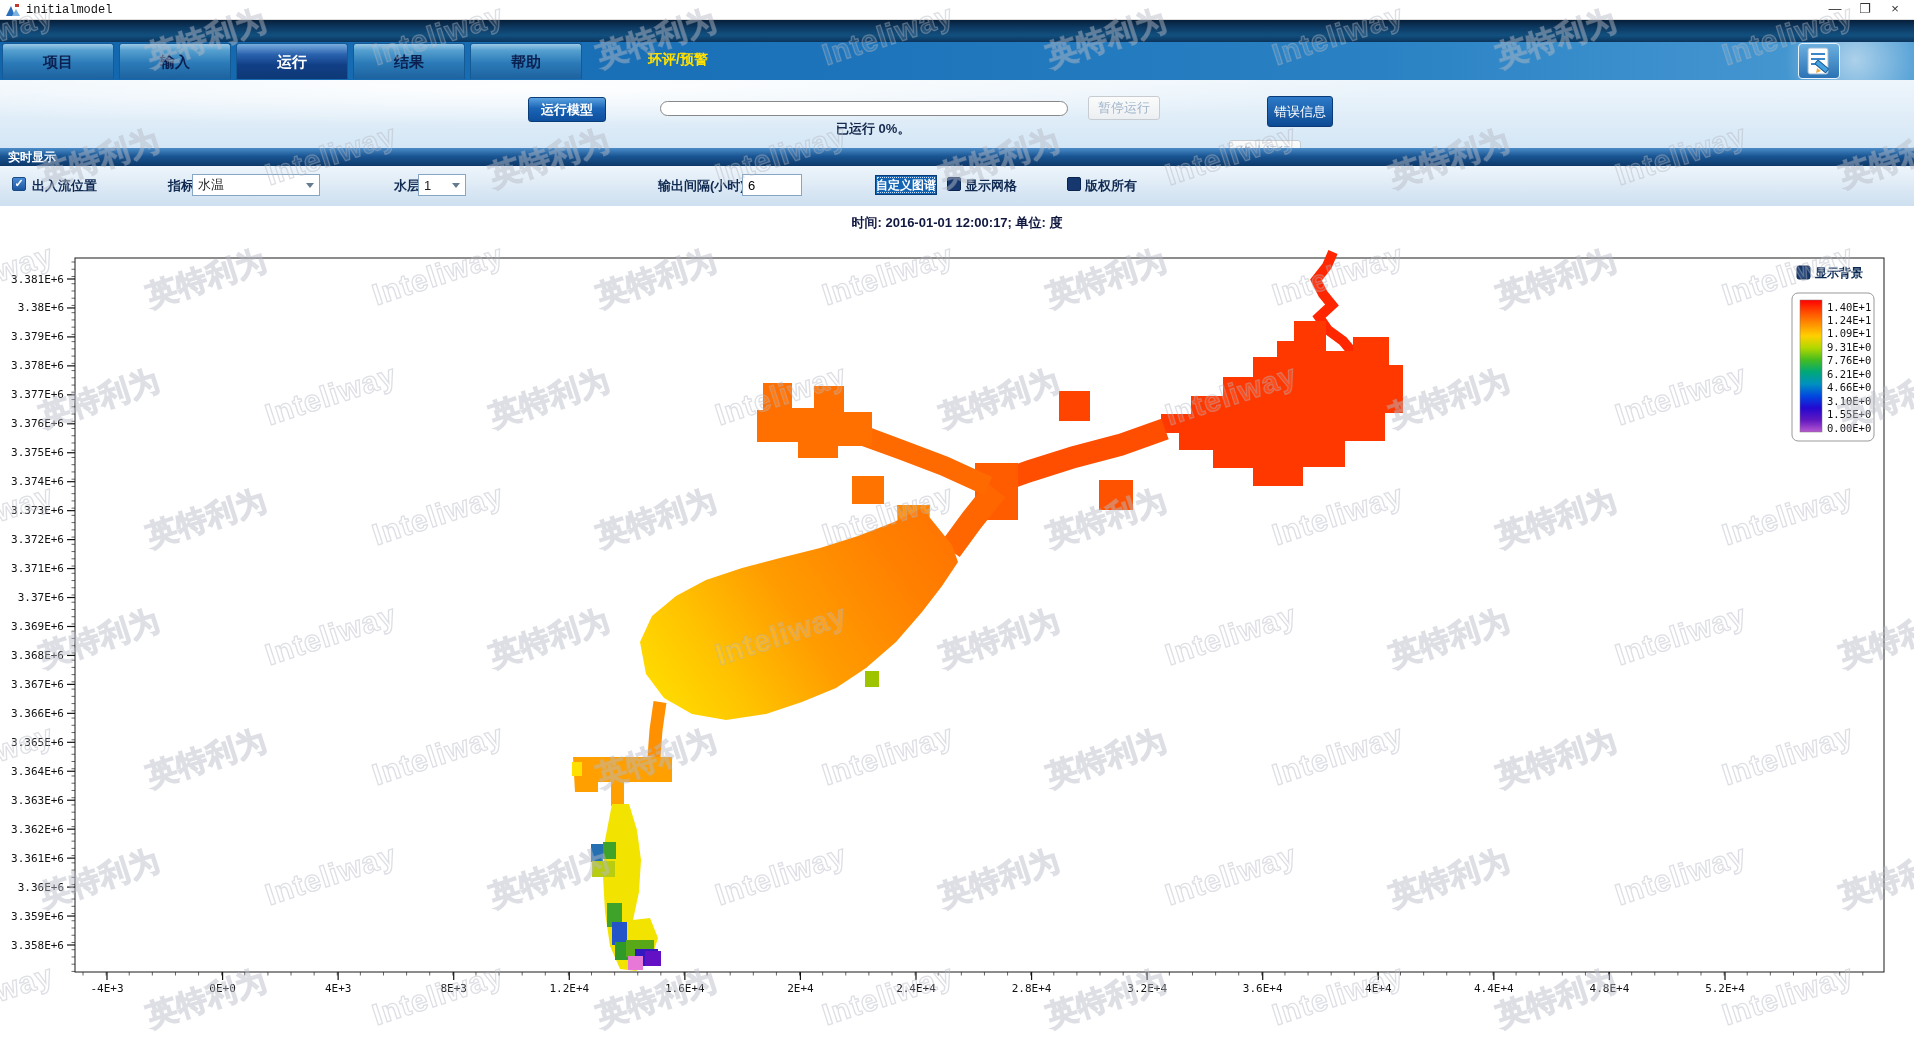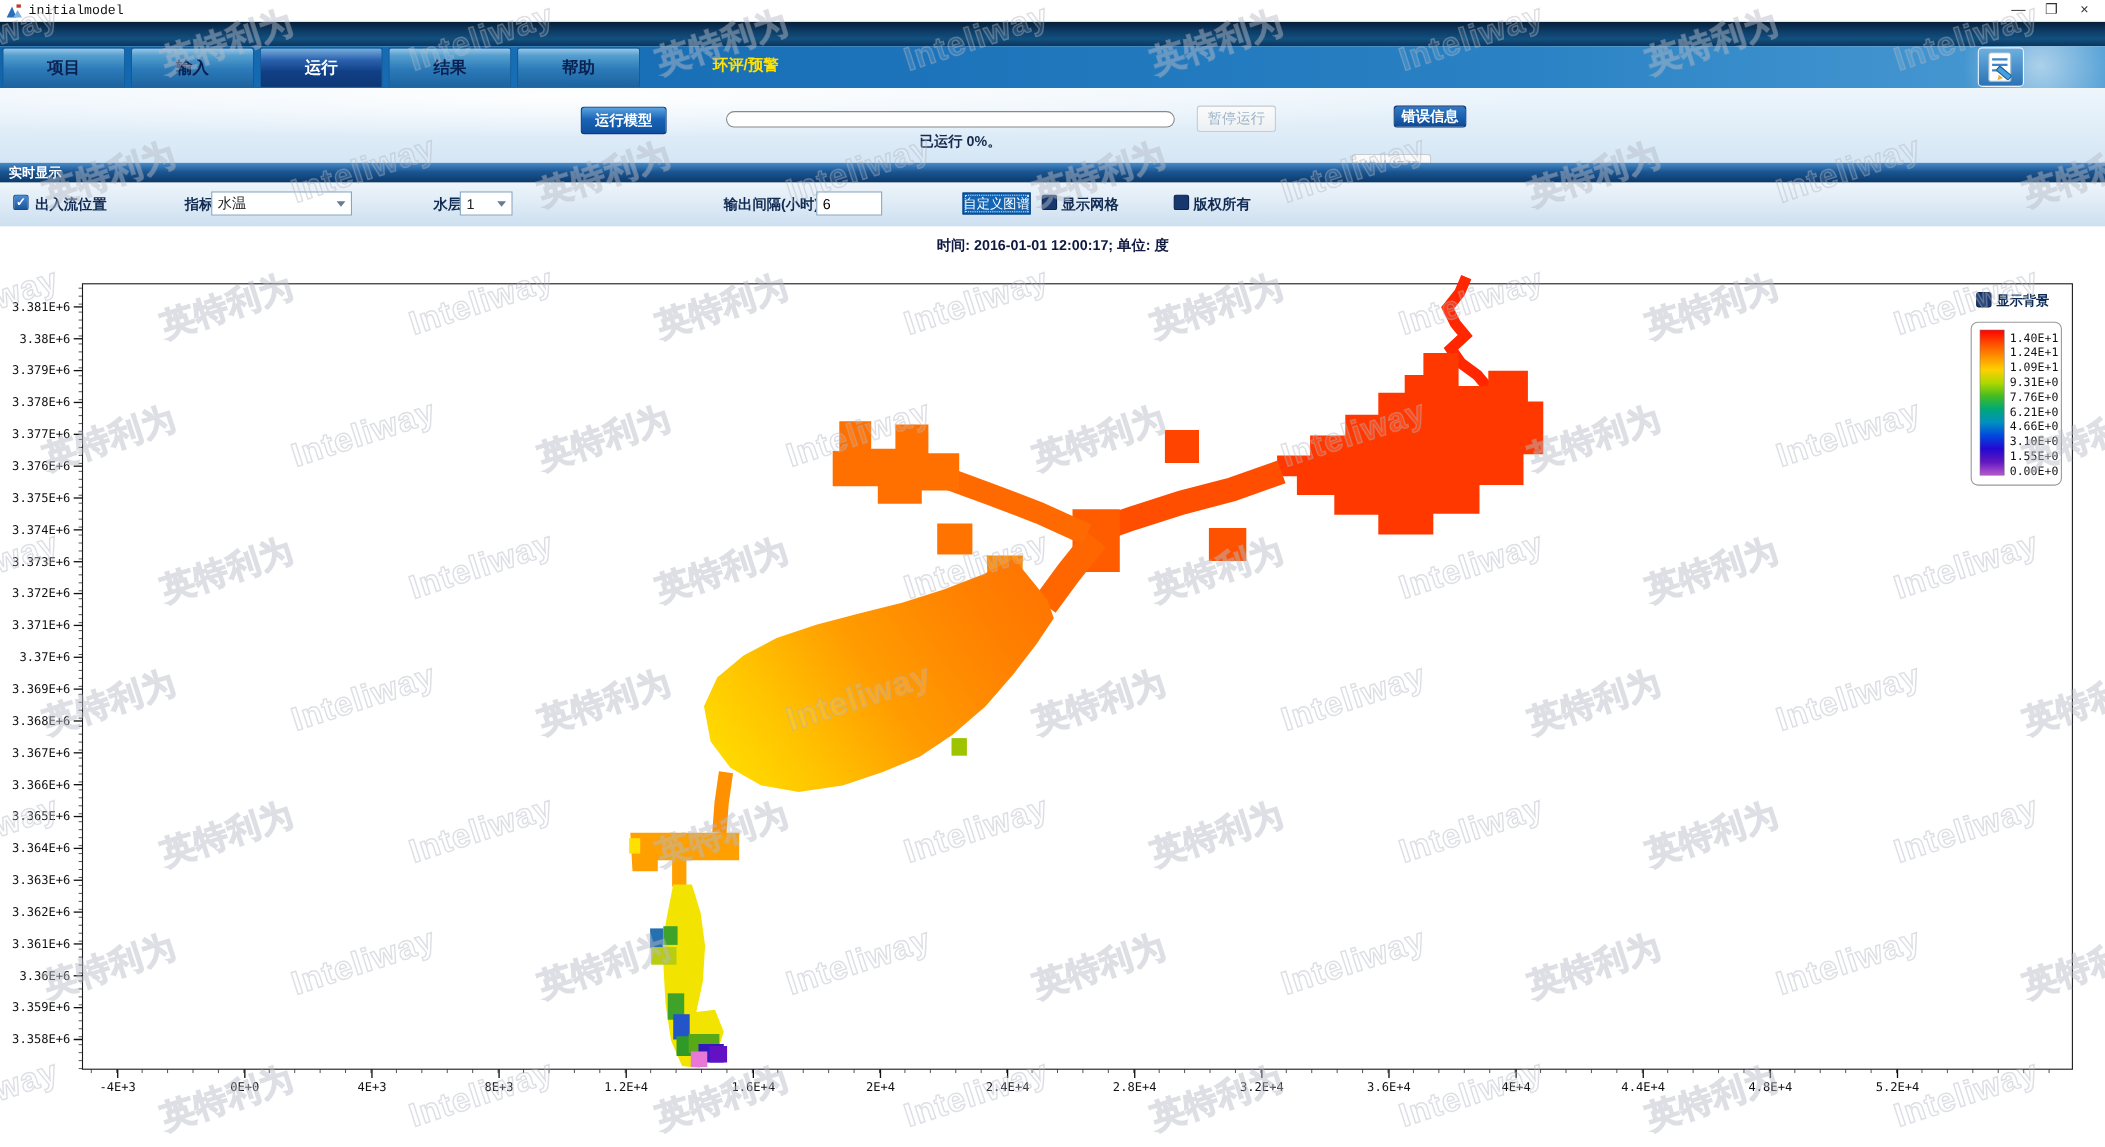--- a/index.html
+++ b/index.html
@@ -39,22 +39,22 @@
                         linear-gradient(180deg,#eef6fc 0%,#d4e6f5 100%); }
   .runbtn { position:absolute; left:528px; top:17px; width:78px; height:25px; border-radius:3px;
             border:1px solid #0a3c78; color:#fff; font-size:13px; font-weight:bold;
             background:linear-gradient(180deg,#5aa2e0 0%,#1a64b6 45%,#0d4f9e 100%); }
   .progress { position:absolute; left:660px; top:21px; width:408px; height:15px; border:1px solid #888;
               border-radius:8px; background:#fff; overflow:hidden; }
   .progress .fill { height:100%; background:linear-gradient(180deg,#7ec27e,#2f9b2f); }
   .ptext { position:absolute; left:836px; top:40px; font-size:13px; font-weight:bold; color:#162a4e; }
   .graybtn { position:absolute; top:16px; height:24px; border-radius:3px; border:1px solid #c6ccd2;
              background:linear-gradient(180deg,#fbfbfb,#eceff2); color:#9fb4ca; font-size:13px; font-weight:normal; }
-  .bluebtn { position:absolute; top:16px; height:20px; border-radius:3px; border:1px solid #0a3a78;
-             background:linear-gradient(180deg,#2d7ac8 0%,#0d4a94 100%); color:#fff; font-size:13px; font-weight:bold; }
+  .bluebtn { position:absolute; top:16px; height:31px; border-radius:3px; border:1px solid #0a3a78;
+             background:linear-gradient(180deg,#2d7ac8 0%,#0d4a94 100%); color:#fff; font-size:13px; font-weight:normal; }
 
   
   .rt-header { position:absolute; top:148px; left:0; width:100%; height:18px; color:#fff;
                font-size:12px; font-weight:bold; line-height:18px; padding-left:8px;
                background:linear-gradient(180deg,#4a8cc8 0%,#1a5694 45%,#0c3868 100%); }
 
   
   .controls { position:absolute; top:166px; left:0; width:100%; height:40px;
               background:linear-gradient(180deg,#eef5fb 0%,#cddff0 100%); }
   .cnlabel { position:absolute; top:11px; font-size:13px; font-weight:bold; color:#102a52; white-space:nowrap; }
@@ -63,21 +63,21 @@
   .cbx.checked::after { content:"✓"; position:absolute; left:1.5px; top:-1px; color:#fff; font-size:11px; font-weight:bold; }
   .cbx.navy { background:#16386e; border:1px solid #0a2450; }
   .dd { position:absolute; top:8px; height:22px; background:#fff; border:1px solid #86a6c4;
         font-size:13px; color:#222; display:flex; align-items:center; padding:0 5px; }
   .dd .val { flex:1; }
   .chev { width:0; height:0; border-left:4px solid transparent; border-right:4px solid transparent;
           border-top:5px solid #667a90; }
   .txt { position:absolute; top:8px; height:22px; width:60px; background:#fff; border:1px solid #86a6c4;
          font-size:13px; padding-left:5px; font-family:"Liberation Sans",sans-serif; }
   .custombtn { position:absolute; left:875px; top:9px; width:62px; height:20px; background:#1464b4;
-               border:1px solid #0a3c78; color:#fff; font-size:12px; font-weight:normal; line-height:18px;
+               border:1px solid #0a3c78; color:#fff; font-size:12px; font-weight:bold; line-height:18px;
                text-align:center; outline:1px dotted #cfe0f0; outline-offset:-3px; }
 
   
   .chartarea { position:absolute; top:206px; left:0; width:100%; height:806px; background:#fff; }
   .caption { position:absolute; top:8px; left:0; width:100%; text-align:center; font-size:13px;
              font-weight:bold; color:#101840; }
   #chart-svg { position:absolute; top:24px; left:0; }
   .tick { font:11px "DejaVu Sans Mono", monospace; fill:#111; }
   .small { font-size:10.5px; }
   .cn { font:bold 12px "Liberation Sans", sans-serif; fill:#0a2a55; }

